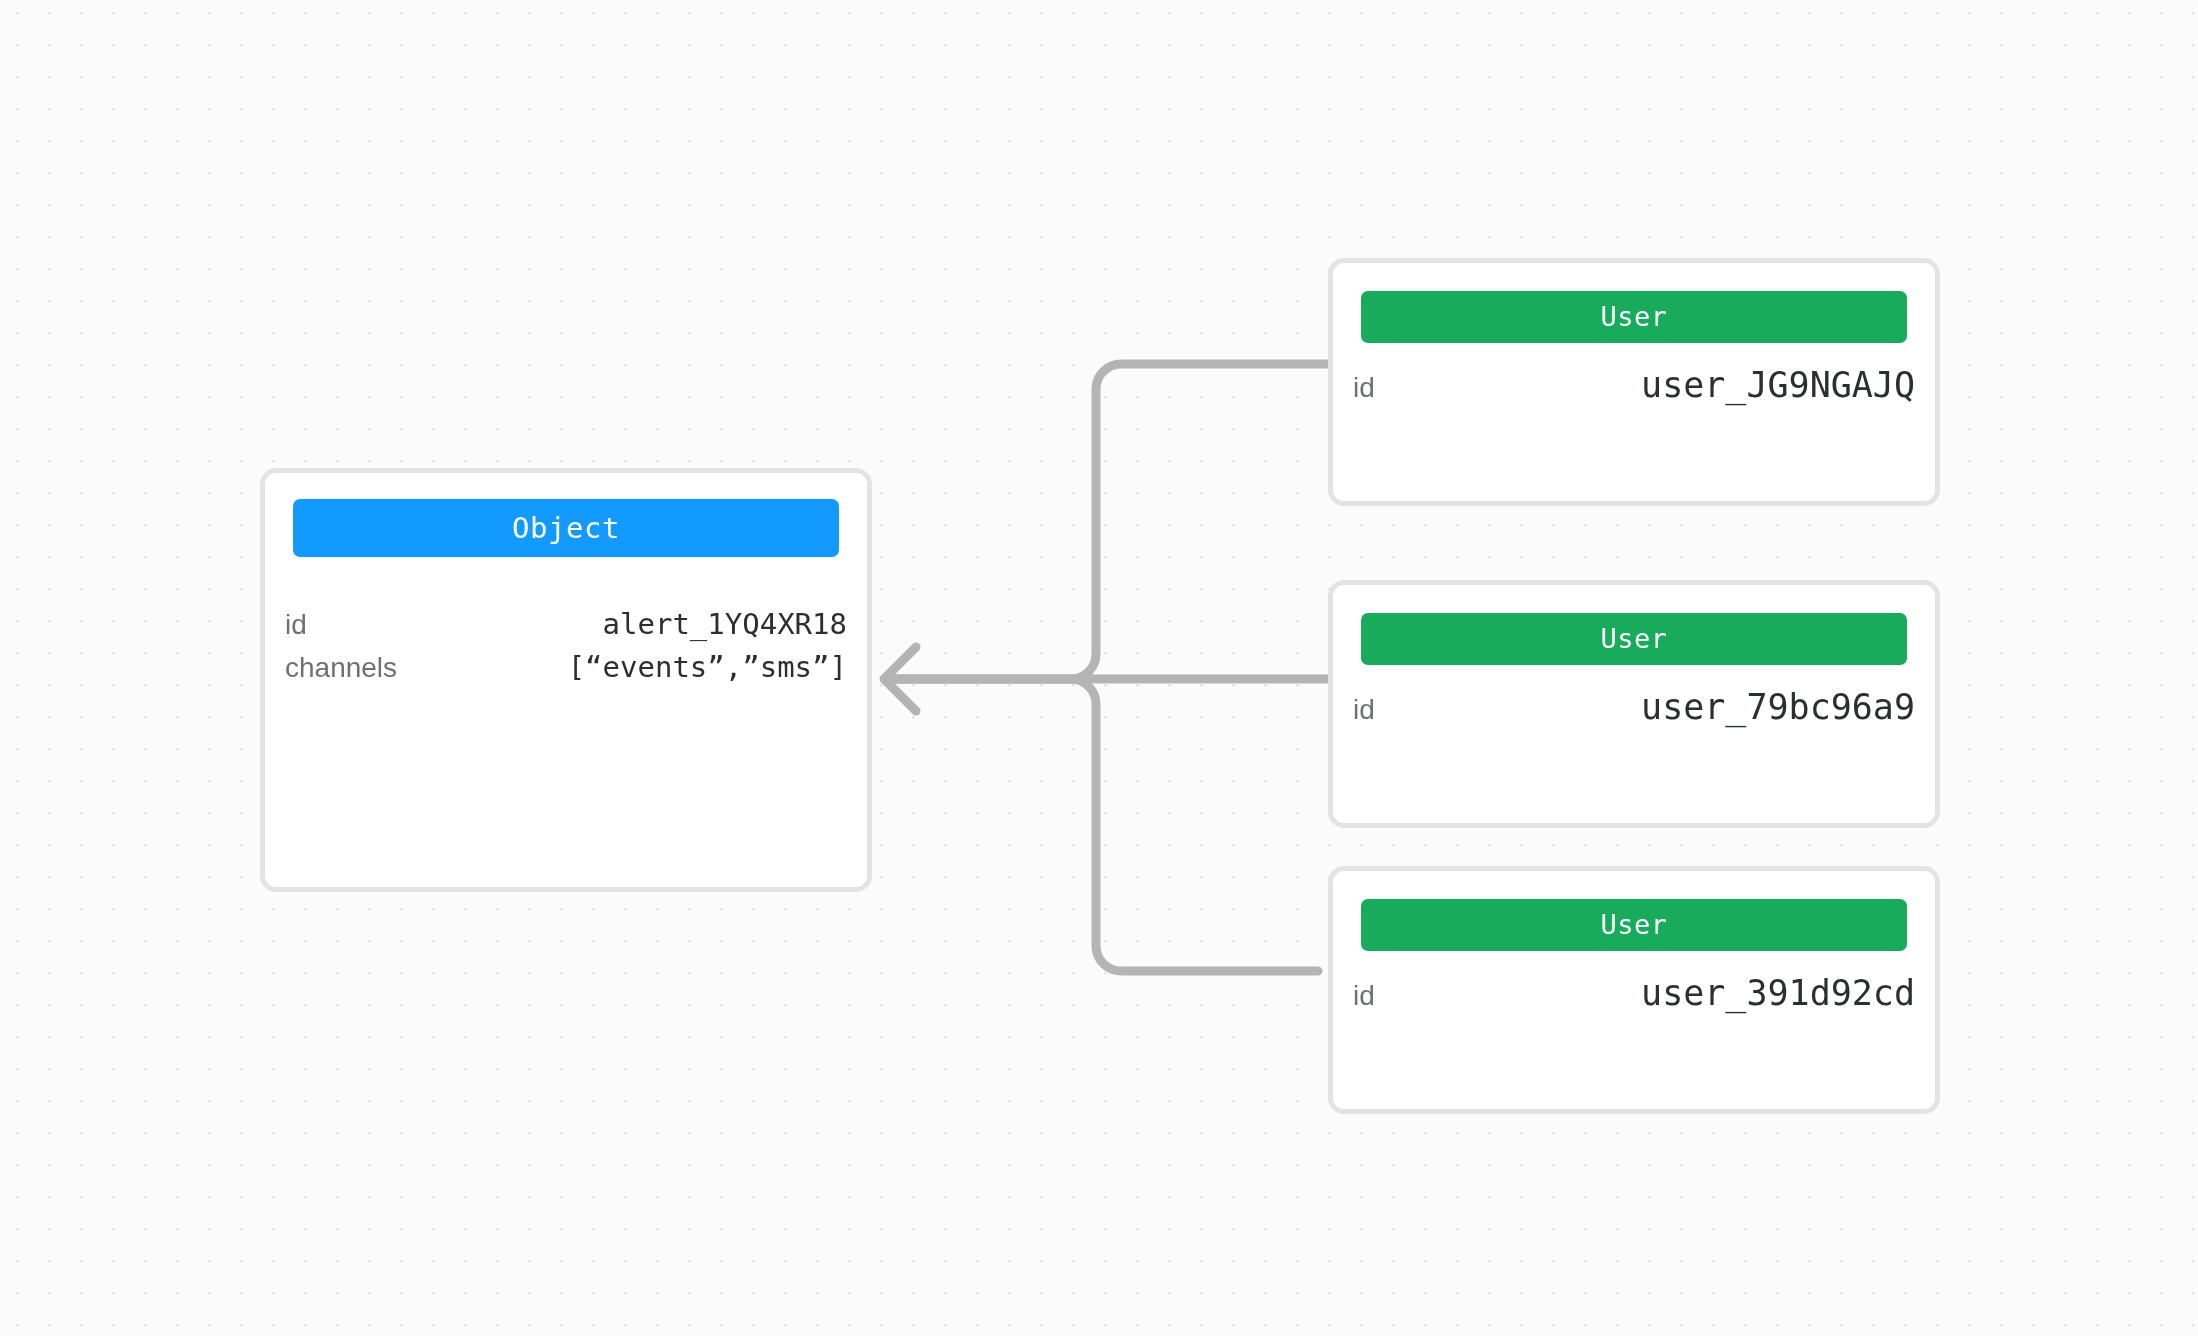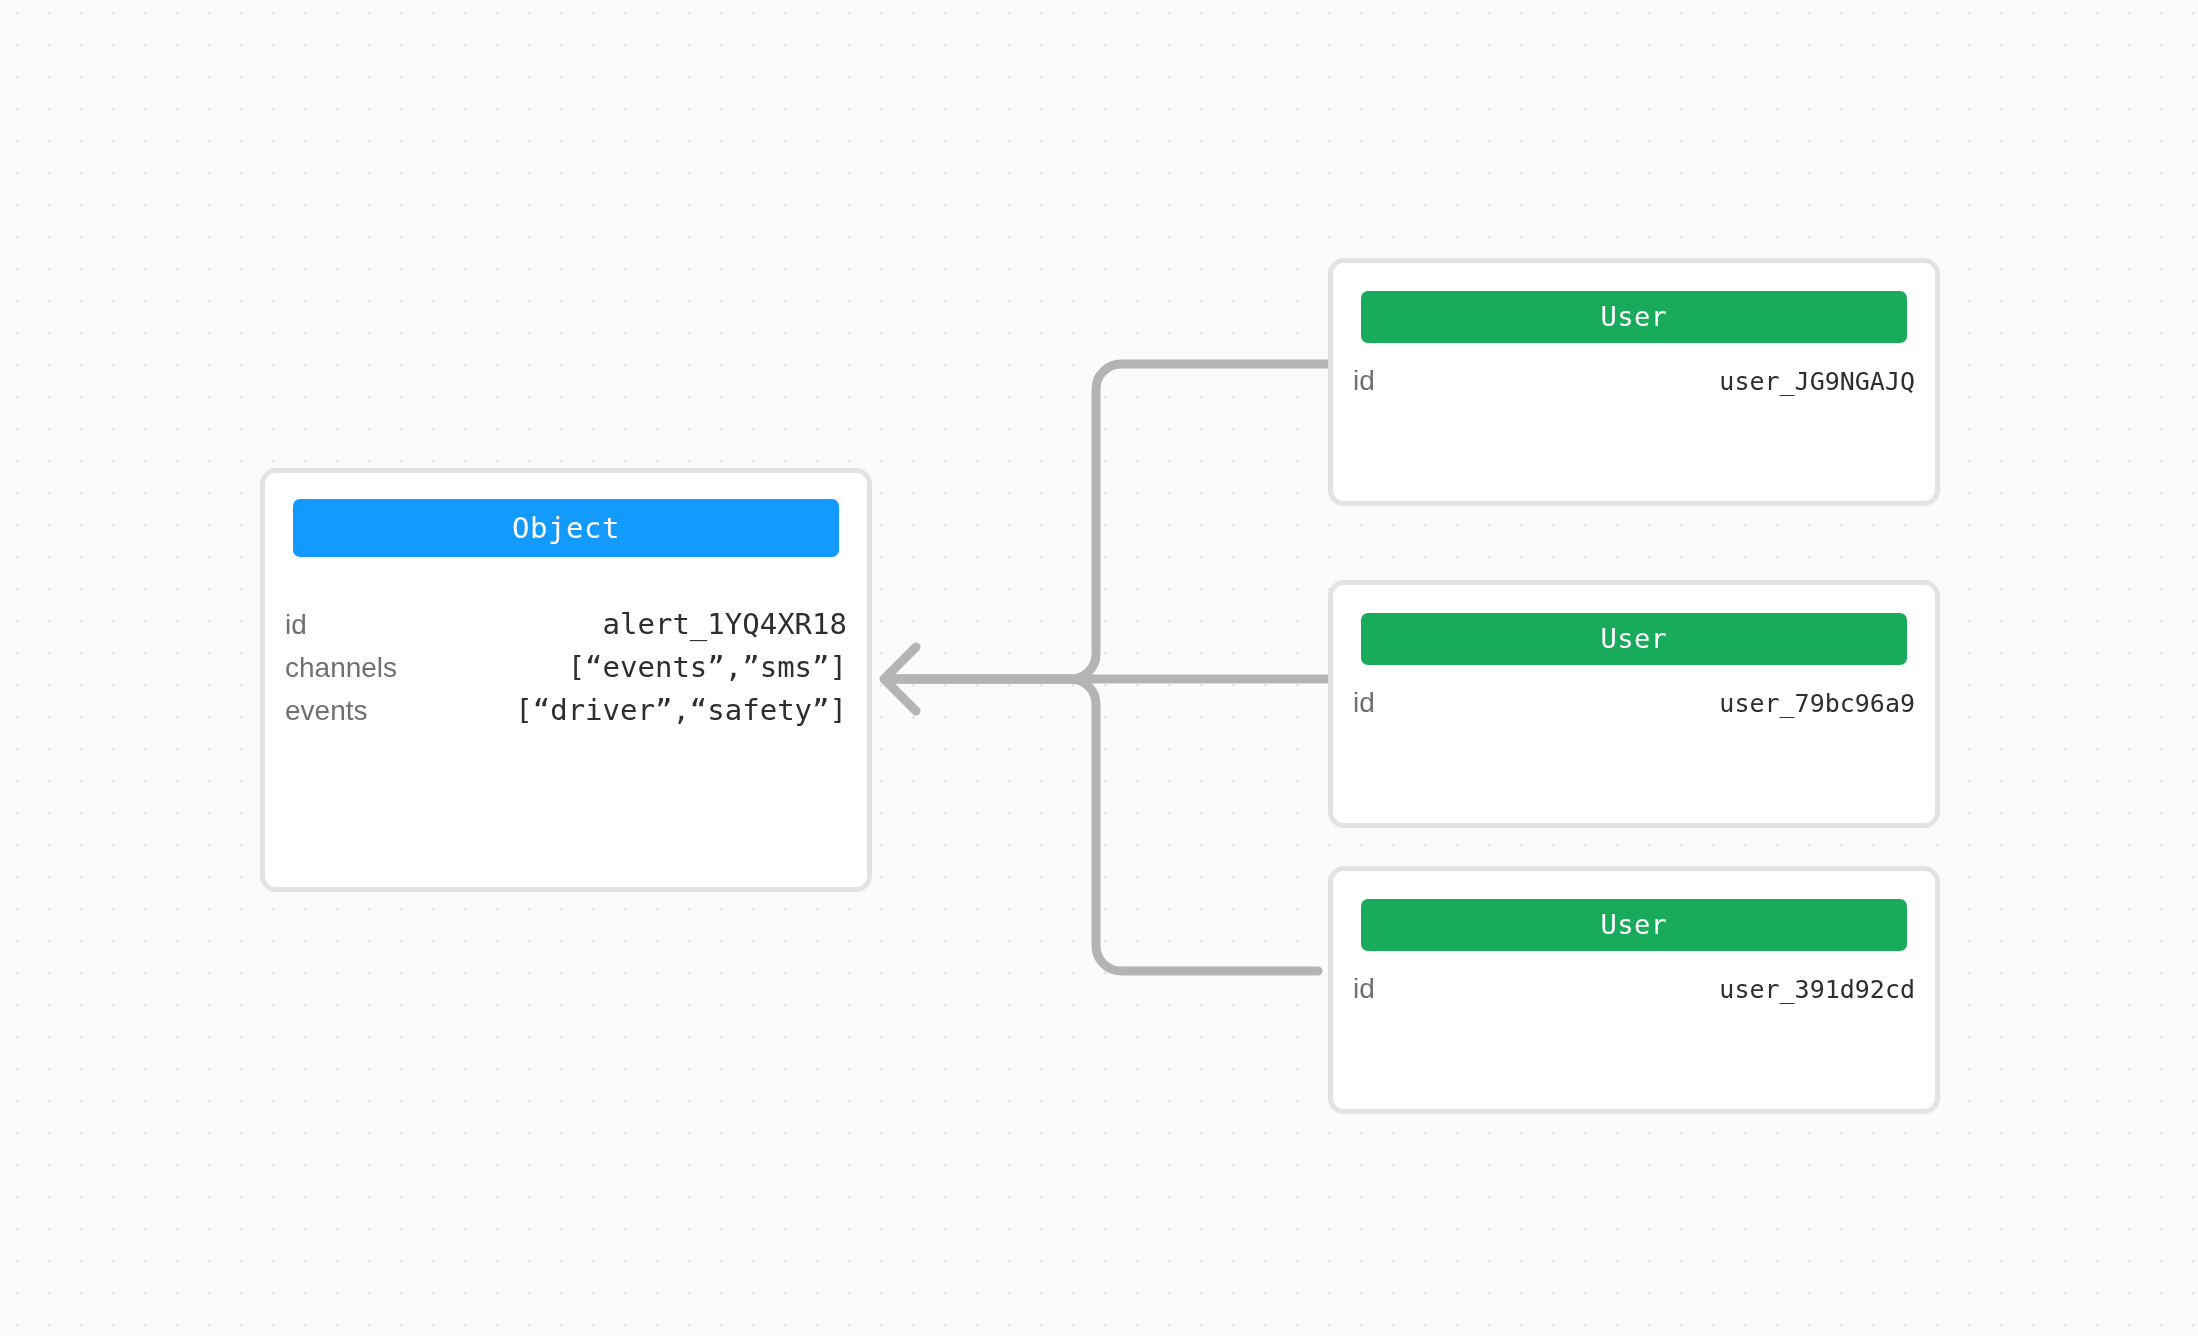--- a/index.html
+++ b/index.html
@@ -114,21 +114,21 @@
     background: #17ab5b;
     height: 52px;
     line-height: 52px;
     font-size: 27px;
     margin-top: 28px;
   }
   .node-user .node-body {
     padding-top: 22px;
   }
   .node-user .field-label { font-size: 28px; }
-  .node-user .field-value { font-size: 25px; }
+  .node-user .field-value { font-size: 35px; }
 
   #node-user-0 { top: 258px; }
   #node-user-1 { top: 580px; }
   #node-user-2 { top: 866px; }
 </style>
 </head>
 <body>
 
 <div id="canvas">
 
@@ -151,24 +151,20 @@
 
 
       <div class="field-group group-secondary">
         <div class="field-row">
           <span class="field-label">id</span>
           <span class="field-value">alert_1YQ4XR18</span>
         </div>
         <div class="field-row">
           <span class="field-label">channels</span>
           <span class="field-value">[“events”,”sms”]</span>
-        </div>
-        <div class="field-row">
-          <span class="field-label">events</span>
-          <span class="field-value">[“driver”,“safety”]</span>
         </div>
       </div>
 
     </div>
   </div>
 
   <div class="node node-user" id="node-user-0">
     <div class="node-header">User</div>
     <div class="node-body">
       <div class="field-row">

